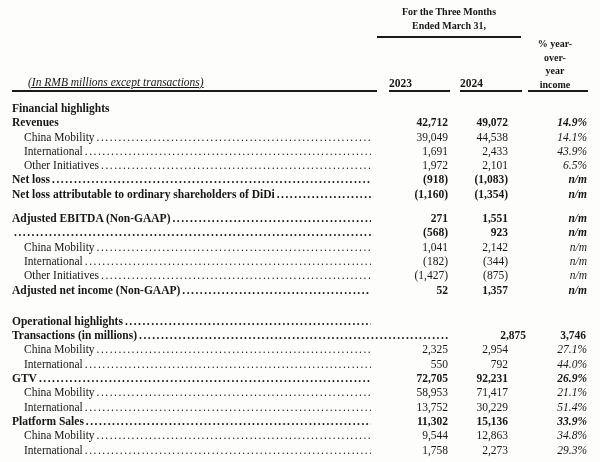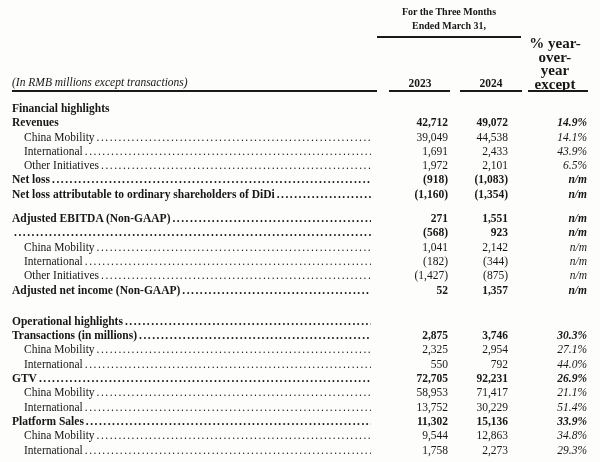--- a/index.html
+++ b/index.html
@@ -14,28 +14,28 @@
 
   
   .hdr{position:relative;height:93px;}
   .period{
     position:absolute;left:377px;top:5px;width:144px;
     text-align:center;font-weight:700;font-size:10px;line-height:14px;
     border-bottom:2px solid #1a1a1a;padding-bottom:3px;
   }
   .yoy{
     position:absolute;left:522px;top:37px;width:66px;
-    text-align:center;font-weight:700;font-size:15px;line-height:13.5px;
+    text-align:center;font-weight:700;font-size:10px;line-height:13.5px;
   }
   .unit-note{
-    position:absolute;left:12px;top:75px;
-    font-style:italic;font-size:11.5px;line-height:14px;white-space:nowrap;
+    position:absolute;left:28px;top:75px;
+    font-style:italic;font-size:11.5px;line-height:14px;white-space:nowrap;text-decoration:underline;
   }
   .yr{
-    position:absolute;top:76px;width:62px;text-align:center;
+    position:absolute;top:76px;width:62px;text-align:left;
     font-weight:700;font-size:11.5px;line-height:14px;
   }
   .yr.y23{left:389px;}
   .yr.y24{left:460px;}
   .rule{position:absolute;top:90px;height:0;border-top:2px solid #1a1a1a;}
   .rule.r-label{left:12px;width:365px;}
   .rule.r-23{left:389px;width:61px;}
   .rule.r-24{left:460px;width:62px;}
   .rule.r-chg{left:528px;width:60px;}
 
@@ -71,21 +71,21 @@
   <div class="hdr">
     <div class="period">
       <div>For the Three Months</div>
       <div>Ended March 31,</div>
     </div>
 
     <div class="yoy">
       <div>% year-</div>
       <div>over-</div>
       <div>year</div>
-      <div>except</div>
+      <div>income</div>
     </div>
 
     <div class="unit-note">(In RMB millions except transactions)</div>
 
     <div class="yr y23">2023</div>
     <div class="yr y24">2024</div>
 
     <div class="rule r-label"></div>
     <div class="rule r-23"></div>
     <div class="rule r-24"></div>
@@ -190,21 +190,20 @@
     <span class="leader"><span class="dots"></span></span>
     <span class="c1"></span>
     <span class="c2"></span>
     <span class="c3"></span>
   </div>
       <div class="row bold">
     <span class="lbl">Transactions (in millions)</span>
     <span class="leader"><span class="dots"></span></span>
     <span class="c1">2,875</span>
     <span class="c2">3,746</span>
-    <span class="c3">30.3%</span>
   </div>
       <div class="row indent">
     <span class="lbl">China Mobility</span>
     <span class="leader"><span class="dots"></span></span>
     <span class="c1">2,325</span>
     <span class="c2">2,954</span>
     <span class="c3">27.1%</span>
   </div>
       <div class="row indent">
     <span class="lbl">International</span>

